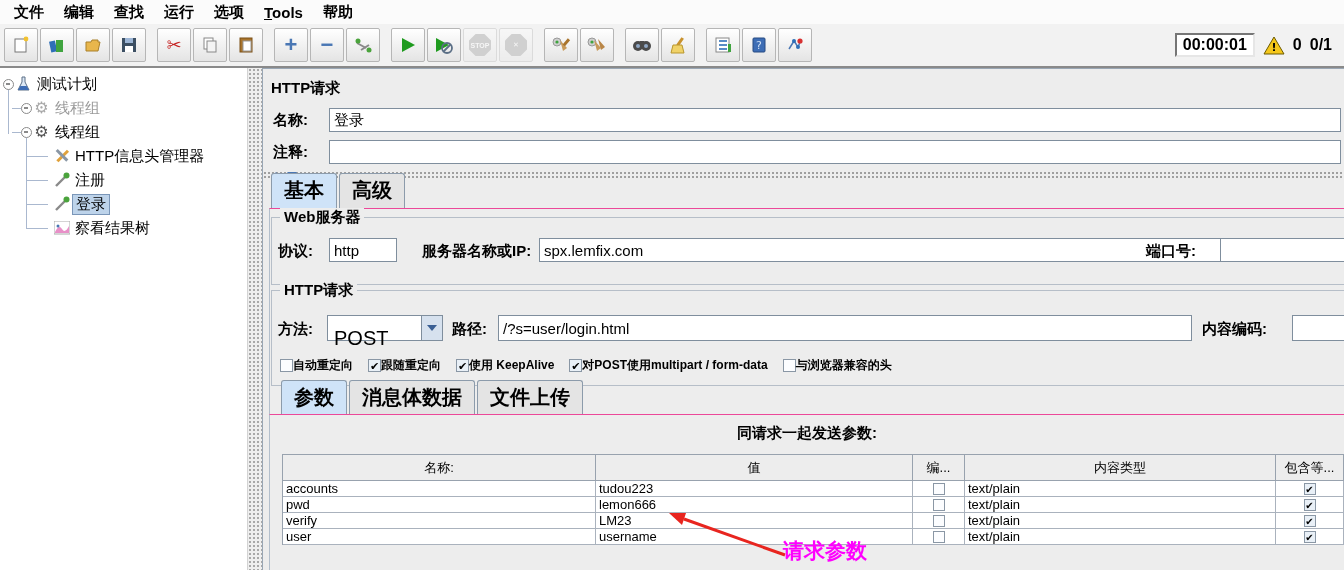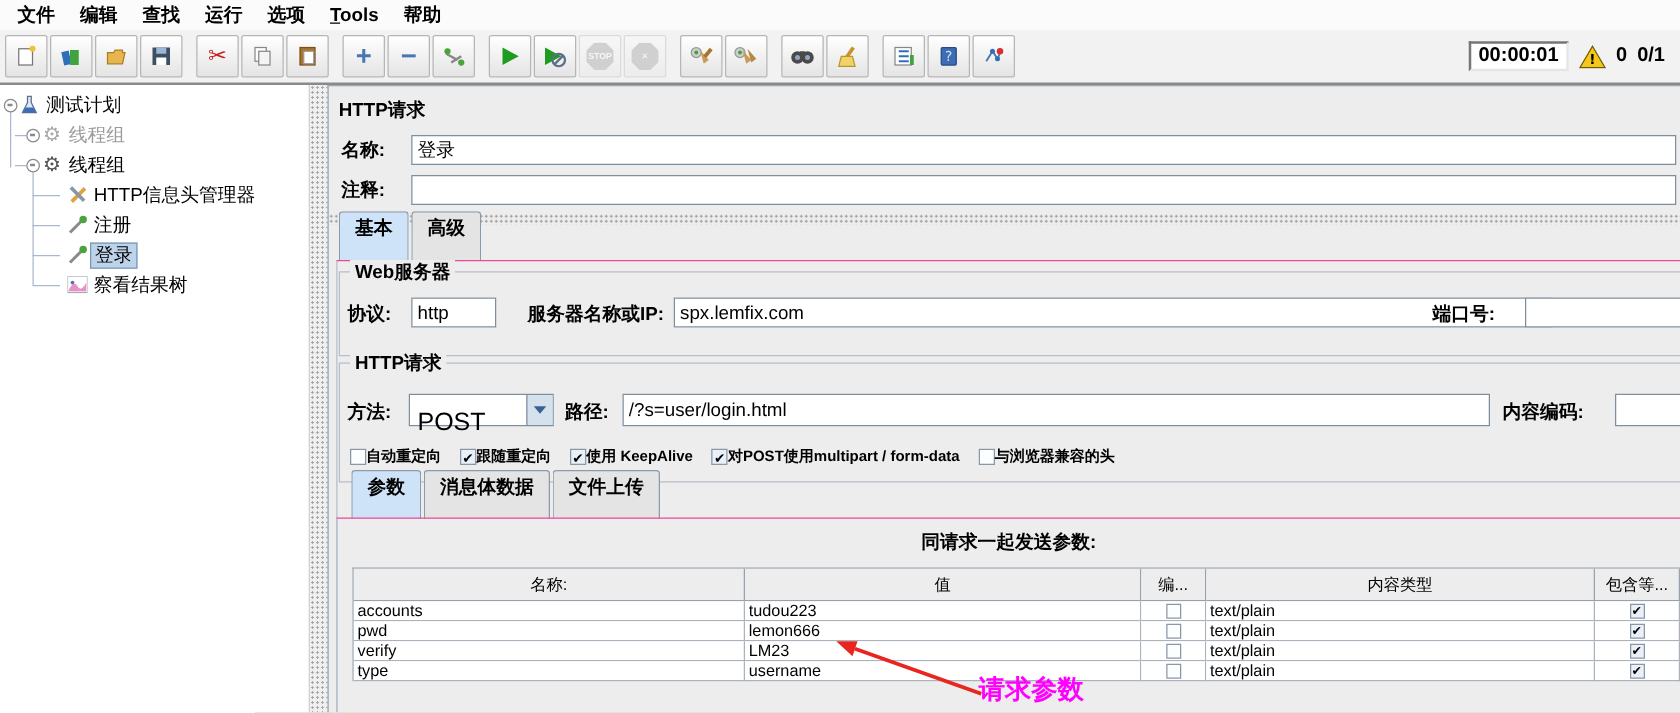--- a/index.html
+++ b/index.html
@@ -43,21 +43,21 @@
   .ptitle{position:absolute;left:8px;top:10px;font-size:15px;font-weight:bold;}
   .flabel{position:absolute;font-size:15px;font-weight:bold;white-space:nowrap;}
   .tinput{position:absolute;height:24px;border:1px solid #7f8e9d;background:#fff;font-size:15px;
           font-family:"Liberation Sans",sans-serif;padding:0 4px;box-sizing:border-box;}
   .hsplit{position:absolute;left:0;right:0;top:102px;height:9px;
           background-image:radial-gradient(#9f9f9f 0.8px,transparent 1px);background-size:4px 4px;}
   .hsplit .tri-up{position:absolute;left:8px;top:1px;width:0;height:0;border-left:5px solid transparent;border-right:5px solid transparent;border-bottom:6px solid #4a77b4;}
   .hsplit .tri-dn{position:absolute;left:24px;top:1px;width:0;height:0;border-left:5px solid transparent;border-right:5px solid transparent;border-top:6px solid #4a77b4;}
   .tabs{position:absolute;display:flex;align-items:flex-end;height:26px;}
   .tab{border:1px solid #8c9bab;border-bottom:none;border-radius:3px 3px 0 0;background:#e4e4e4;
-       padding:3px 12px 16px 12px;font-size:15px;font-weight:bold;margin-right:2px;}
+       padding:3px 12px 4px 12px;font-size:20px;font-weight:bold;margin-right:2px;}
   .tab.active{background:#cfe3f8;}
   .pane{position:absolute;left:6px;right:0;bottom:0;border-top:1px solid #ec4899;border-left:1px solid #b3bfcc;}
   fieldset.fs{position:absolute;left:8px;right:-3px;border:1px solid #b6bec8;margin:0;padding:0;}
   .legend{position:absolute;top:-10px;left:8px;background:#ededed;padding:0 4px;font-size:15px;font-weight:bold;}
   .combo{position:absolute;height:26px;border:1px solid #7f8e9d;background:#fff;display:flex;align-items:center;box-sizing:border-box;}
   .combo .cval{flex:1;padding:0 6px;font-size:20px;margin-top:20px;}
   .combo .cbtn{width:20px;height:100%;background:#d6e1ee;border-left:1px solid #7f8e9d;display:flex;align-items:center;justify-content:center;}
   .combo .carr{width:0;height:0;border-left:5px solid transparent;border-right:5px solid transparent;border-top:6px solid #3a5f94;}
   .optrow{position:absolute;left:8px;top:66px;display:flex;gap:15px;align-items:center;font-size:12px;font-weight:bold;}
   .opt{display:flex;align-items:center;gap:0;}
@@ -420,21 +420,21 @@
         <div class="dc">verify</div>
         <div class="dc">LM23</div>
         <div class="dc center">
             <span class="cb"></span>
           </div>
         <div class="dc">text/plain</div>
         <div class="dc center">
             <span class="cb checked">✔</span>
           </div>
 
-        <div class="dc">type</div>
+        <div class="dc">user</div>
         <div class="dc">username</div>
         <div class="dc center">
             <span class="cb"></span>
           </div>
         <div class="dc">text/plain</div>
         <div class="dc center">
             <span class="cb checked">✔</span>
           </div>
       </div>
     </div>

